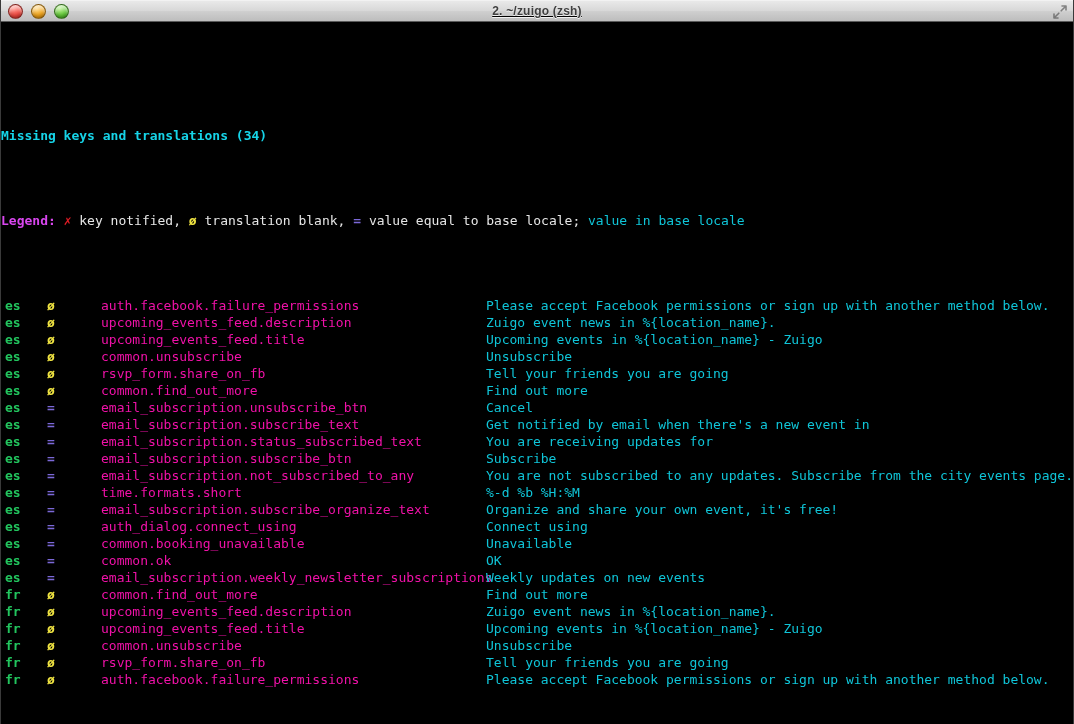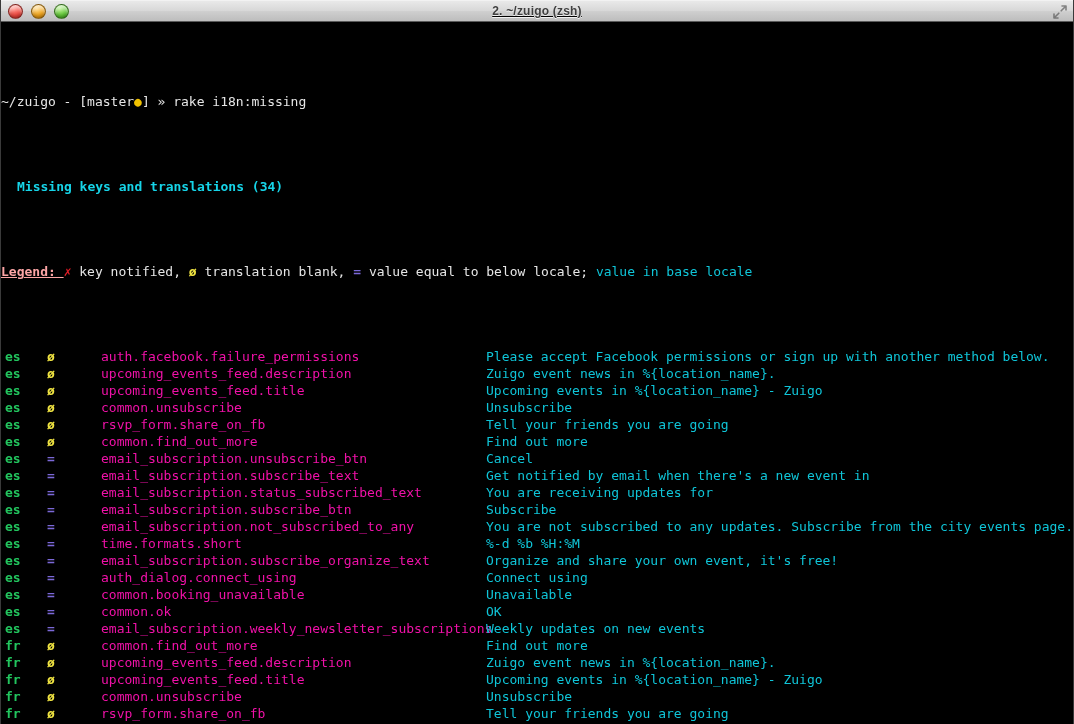--- a/index.html
+++ b/index.html
@@ -91,23 +91,23 @@
   }
 
   .line {
     height: 17px;
     position: relative;
     white-space: pre;
   }
 
   
   .c-white   { color: #e6e6e6; }
-  .c-bold    { color: #fca5a5; font-weight: bold; text-decoration: underline; }
+  .c-bold    { color: #d946ef; font-weight: bold; }
   .c-cyan    { color: #0fc5d8; margin-top: 26px; }
-  .c-cyanb   { color: #16d4e8; font-weight: bold; padding-left: 16px; }
+  .c-cyanb   { color: #16d4e8; font-weight: bold; }
   .c-yellow  { color: #f0e442; font-weight: bold; }
   .c-red     { color: #e01b24; font-weight: bold; }
   .c-purple  { color: #7b68d8; font-weight: bold; }
   .c-dot     { color: #f2c200; font-weight: bold; }
 
   
   .col-locale { position: absolute; left: 4px;   font-weight: bold; color: #22c55e; }
   .col-mark   { position: absolute; left: 46px;  font-weight: bold; }
   .col-key    { position: absolute; left: 100px;  color: #f011a8; }
   .col-val    { position: absolute; left: 485px; color: #0fc5d8; }
@@ -131,27 +131,26 @@
       <svg width="14" height="14" viewBox="0 0 14 14" aria-hidden="true">
         <path d="M13 1 L8.2 5.8 M13 1 L13 5 M13 1 L9 1" stroke="#4b4b4b" stroke-width="1.6" fill="none" stroke-linecap="round"></path>
         <path d="M1 13 L5.8 8.2 M1 13 L1 9 M1 13 L5 13" stroke="#4b4b4b" stroke-width="1.6" fill="none" stroke-linecap="round"></path>
       </svg>
     </div>
   </div>
 
   <div class="term">
 
     
-    <div class="line"><span class="c-white">~/zuigo</span><span class="c-white"> - </span><span class="c-white">[master</span><span class="c-dot">●</span><span class="c-white">] </span><span class="c-white">» </span><span class="c-white">rake i18n:missing</span></div>
 
     
     <div class="line"><span class="c-cyanb">Missing keys and translations (34)</span></div>
 
     
-    <div class="line"><span class="c-bold">Legend: </span><span class="c-red">✗</span><span class="c-white"> key notified, </span><span class="c-yellow">ø</span><span class="c-white"> translation blank, </span><span class="c-purple">=</span><span class="c-white"> value equal to below locale; </span><span class="c-cyan">value in base locale</span></div>
+    <div class="line"><span class="c-bold">Legend: </span><span class="c-red">✗</span><span class="c-white"> key notified, </span><span class="c-yellow">ø</span><span class="c-white"> translation blank, </span><span class="c-purple">=</span><span class="c-white"> value equal to base locale; </span><span class="c-cyan">value in base locale</span></div>
 
     
     <div id="missing-rows"><div class="line"><span class="col-locale">es</span><span class="col-mark mark-blank">ø</span><span class="col-key">auth.facebook.failure_permissions</span><span class="col-val">Please accept Facebook permissions or sign up with another method below.</span></div><div class="line"><span class="col-locale">es</span><span class="col-mark mark-blank">ø</span><span class="col-key">upcoming_events_feed.description</span><span class="col-val">Zuigo event news in %{location_name}.</span></div><div class="line"><span class="col-locale">es</span><span class="col-mark mark-blank">ø</span><span class="col-key">upcoming_events_feed.title</span><span class="col-val">Upcoming events in %{location_name} - Zuigo</span></div><div class="line"><span class="col-locale">es</span><span class="col-mark mark-blank">ø</span><span class="col-key">common.unsubscribe</span><span class="col-val">Unsubscribe</span></div><div class="line"><span class="col-locale">es</span><span class="col-mark mark-blank">ø</span><span class="col-key">rsvp_form.share_on_fb</span><span class="col-val">Tell your friends you are going</span></div><div class="line"><span class="col-locale">es</span><span class="col-mark mark-blank">ø</span><span class="col-key">common.find_out_more</span><span class="col-val">Find out more</span></div><div class="line"><span class="col-locale">es</span><span class="col-mark mark-eq">=</span><span class="col-key">email_subscription.unsubscribe_btn</span><span class="col-val">Cancel</span></div><div class="line"><span class="col-locale">es</span><span class="col-mark mark-eq">=</span><span class="col-key">email_subscription.subscribe_text</span><span class="col-val">Get notified by email when there's a new event in</span></div><div class="line"><span class="col-locale">es</span><span class="col-mark mark-eq">=</span><span class="col-key">email_subscription.status_subscribed_text</span><span class="col-val">You are receiving updates for</span></div><div class="line"><span class="col-locale">es</span><span class="col-mark mark-eq">=</span><span class="col-key">email_subscription.subscribe_btn</span><span class="col-val">Subscribe</span></div><div class="line"><span class="col-locale">es</span><span class="col-mark mark-eq">=</span><span class="col-key">email_subscription.not_subscribed_to_any</span><span class="col-val">You are not subscribed to any updates. Subscribe from the city events page.</span></div><div class="line"><span class="col-locale">es</span><span class="col-mark mark-eq">=</span><span class="col-key">time.formats.short</span><span class="col-val">%-d %b %H:%M</span></div><div class="line"><span class="col-locale">es</span><span class="col-mark mark-eq">=</span><span class="col-key">email_subscription.subscribe_organize_text</span><span class="col-val">Organize and share your own event, it's free!</span></div><div class="line"><span class="col-locale">es</span><span class="col-mark mark-eq">=</span><span class="col-key">auth_dialog.connect_using</span><span class="col-val">Connect using</span></div><div class="line"><span class="col-locale">es</span><span class="col-mark mark-eq">=</span><span class="col-key">common.booking_unavailable</span><span class="col-val">Unavailable</span></div><div class="line"><span class="col-locale">es</span><span class="col-mark mark-eq">=</span><span class="col-key">common.ok</span><span class="col-val">OK</span></div><div class="line"><span class="col-locale">es</span><span class="col-mark mark-eq">=</span><span class="col-key">email_subscription.weekly_newsletter_subscriptions</span><span class="col-val">Weekly updates on new events</span></div><div class="line"><span class="col-locale">fr</span><span class="col-mark mark-blank">ø</span><span class="col-key">common.find_out_more</span><span class="col-val">Find out more</span></div><div class="line"><span class="col-locale">fr</span><span class="col-mark mark-blank">ø</span><span class="col-key">upcoming_events_feed.description</span><span class="col-val">Zuigo event news in %{location_name}.</span></div><div class="line"><span class="col-locale">fr</span><span class="col-mark mark-blank">ø</span><span class="col-key">upcoming_events_feed.title</span><span class="col-val">Upcoming events in %{location_name} - Zuigo</span></div><div class="line"><span class="col-locale">fr</span><span class="col-mark mark-blank">ø</span><span class="col-key">common.unsubscribe</span><span class="col-val">Unsubscribe</span></div><div class="line"><span class="col-locale">fr</span><span class="col-mark mark-blank">ø</span><span class="col-key">rsvp_form.share_on_fb</span><span class="col-val">Tell your friends you are going</span></div><div class="line"><span class="col-locale">fr</span><span class="col-mark mark-blank">ø</span><span class="col-key">auth.facebook.failure_permissions</span><span class="col-val">Please accept Facebook permissions or sign up with another method below.</span></div></div>
 
     
     
 
     
     
 

